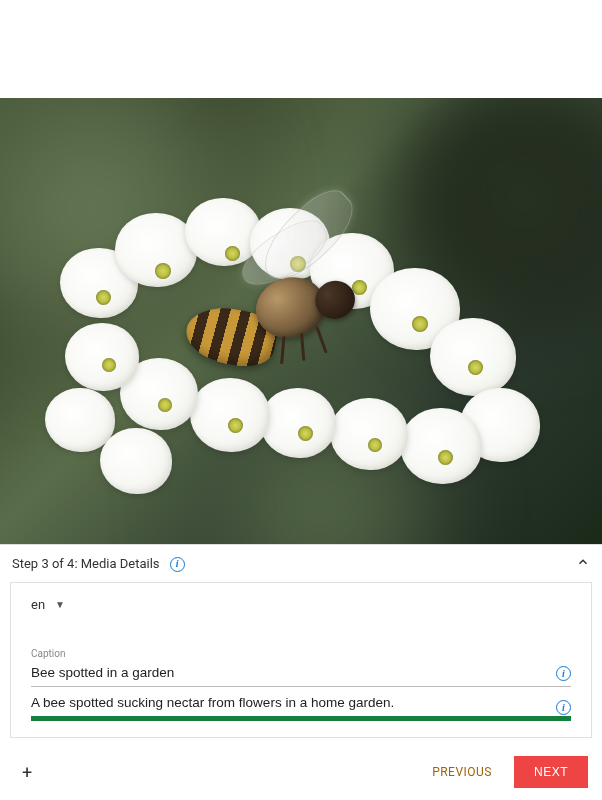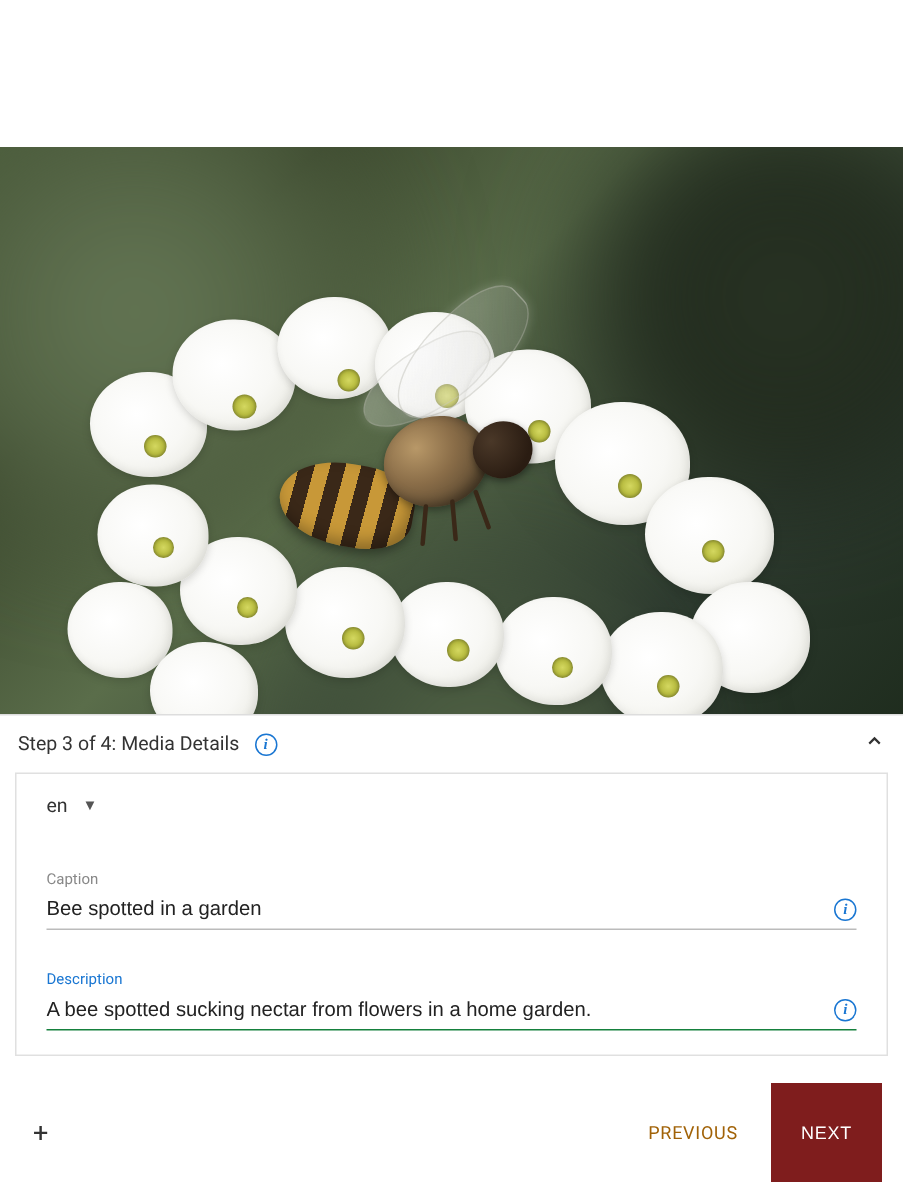--- a/index.html
+++ b/index.html
@@ -37,30 +37,30 @@
 .panel-header .chevron { margin-left:auto; color:#333; font-weight:bold; cursor:pointer; }
 
 .panel-body { padding: 8px 20px 16px 20px; border: 1px solid #e0e0e0; margin: 0 10px 10px 10px; background:#fff; }
 .lang-select { display:inline-flex; align-items:center; font-size:13px; color:#333; padding:6px 0 8px 0; cursor:pointer; }
 .lang-select .tri { margin-left:10px; font-size:10px; color:#555; }
 
 .field { position:relative; margin-top:4px; }
 .field-label { font-size:10px; color:#888; margin-bottom:2px; display:block;margin-top:28px; }
 .field-label.active { color:#1976d2; }
 .field-input { width:100%; padding:4px 26px 6px 0; font-size:13.5px; color:#222; border:none; border-bottom:1px solid #bbb; outline:none; background:transparent; }
-.field-input.active { border-bottom:1px solid #15803d; }
+.field-input.active { border-bottom:5px solid #15803d; }
 .field .info-trail { position:absolute; right:0; bottom:6px; color:#1976d2; }
 
 .info-circle { display:inline-flex; width:15px; height:15px; border:1.5px solid currentColor; border-radius:50%; align-items:center; justify-content:center; font-size:10px; font-style:italic; font-family: Georgia, serif; font-weight:bold; line-height:1; }
 
 .footer { display:flex; align-items:center; padding: 8px 14px 12px 14px; }
 .add-btn { font-size:18px; color:#333; cursor:pointer; padding:4px 8px; }
 .spacer { flex:1; }
 .prev-btn { font-size:12px; letter-spacing:0.5px; color:#a16207; padding:8px 14px; margin-right:8px; cursor:default; text-transform:uppercase; }
-.next-btn { font-size:12px; letter-spacing:0.5px; color:#fff; background:#7f1d1d; padding:26px 20px; cursor:pointer; text-transform:uppercase; font-weight:500; border:none; }
+.next-btn { font-size:12px; letter-spacing:0.5px; color:#fff; background:#ef4444; padding:9px 20px; cursor:pointer; text-transform:uppercase; font-weight:500; border:none; }
 </style>
 </head>
 <body>
 
 <div class="top-space"></div>
 
 <div class="image-area">
   <div class="bg-blur bg1"></div>
   <div class="bg-blur bg2"></div>
   <div class="bg-blur bg3"></div>
@@ -125,21 +125,20 @@
       <span class="tri">▼</span>
     </div>
 
     <div class="field">
       <span class="field-label">Caption</span>
       <input class="field-input" type="text" value="Bee spotted in a garden" style="">
       <span class="info-trail"><span class="info-circle">i</span></span>
     </div>
 
     <div class="field">
-      <span class="field-label active">Description</span>
       <input class="field-input active" type="text" value="A bee spotted sucking nectar from flowers in a home garden." style="">
       <span class="info-trail"><span class="info-circle">i</span></span>
     </div>
   </div>
 
   <div class="footer">
     <span class="add-btn">+</span>
     <span class="spacer"></span>
     <span class="prev-btn">PREVIOUS</span>
     <button class="next-btn">NEXT</button>

